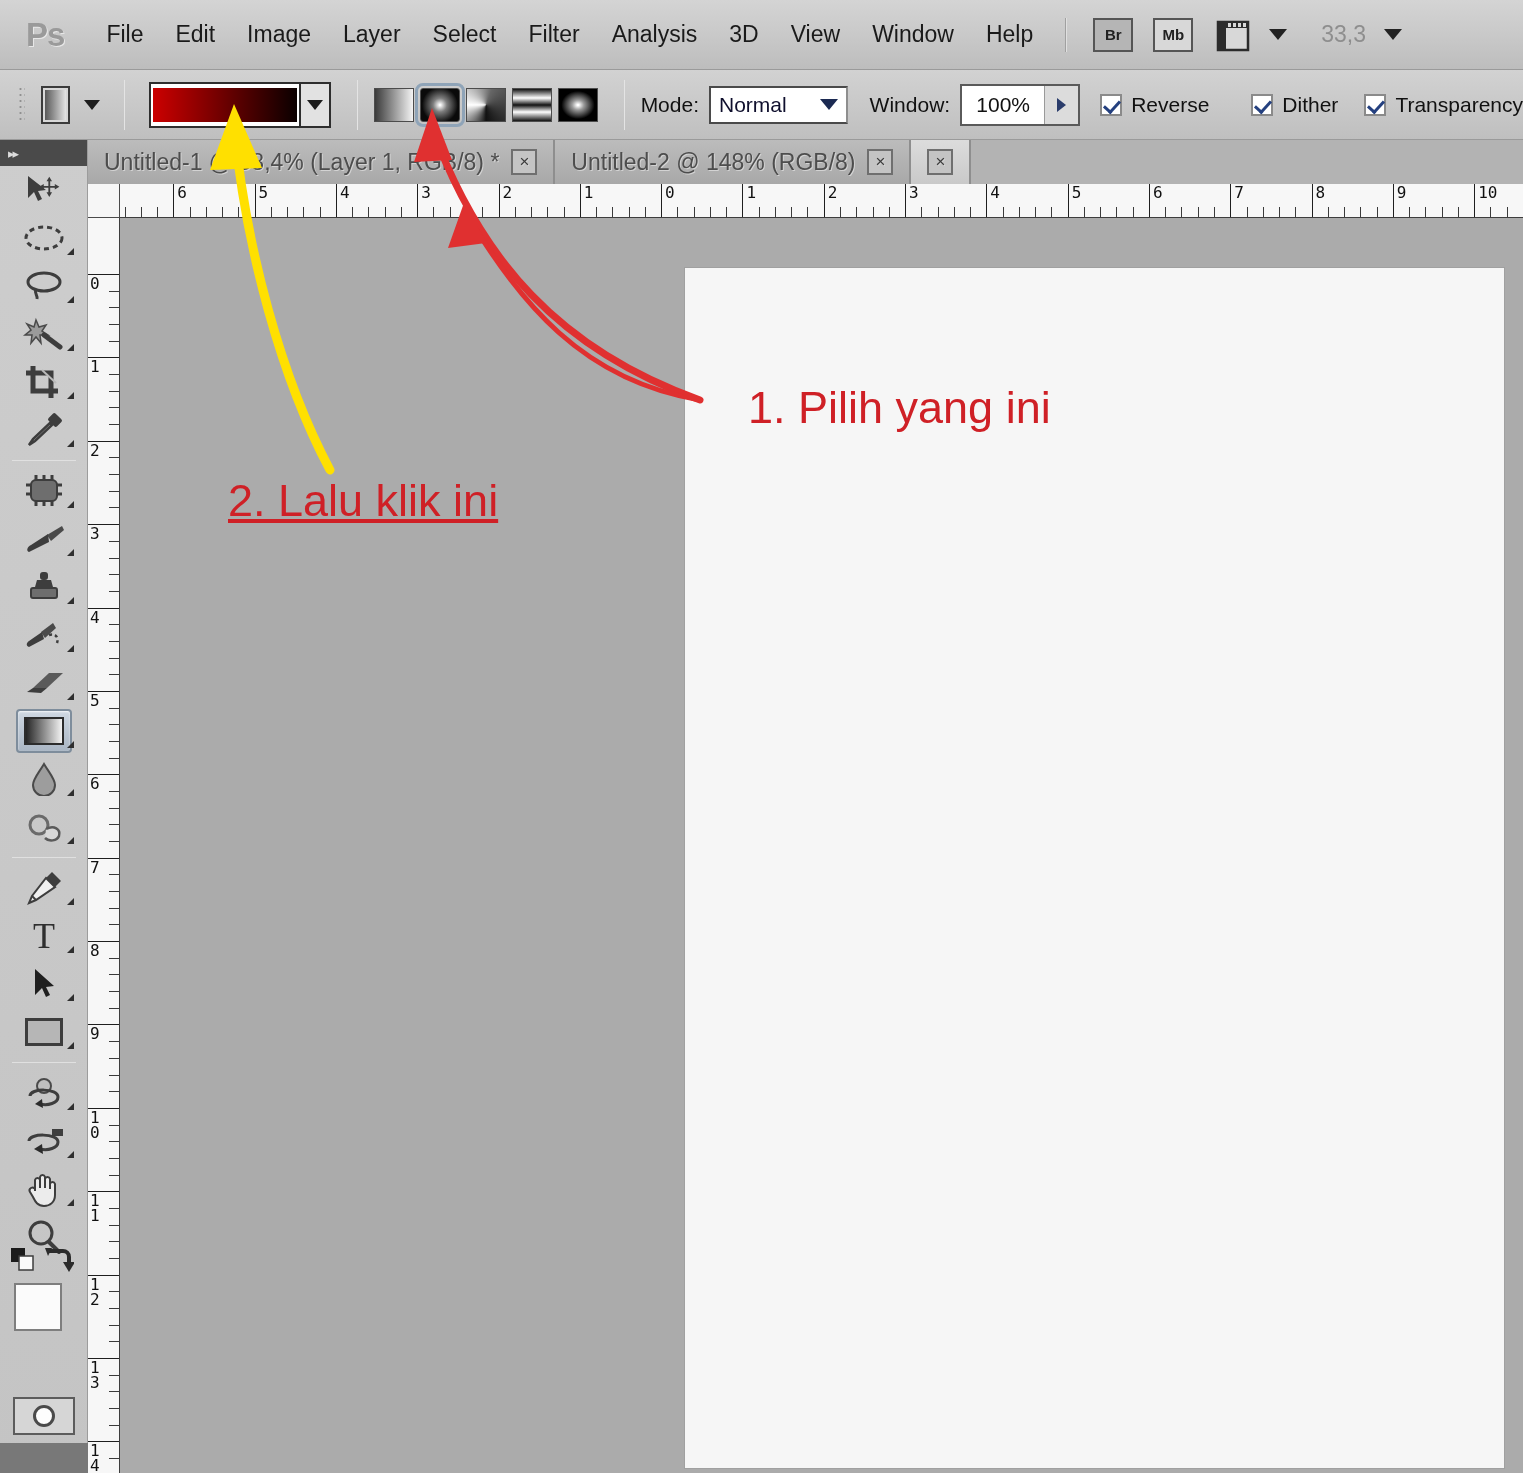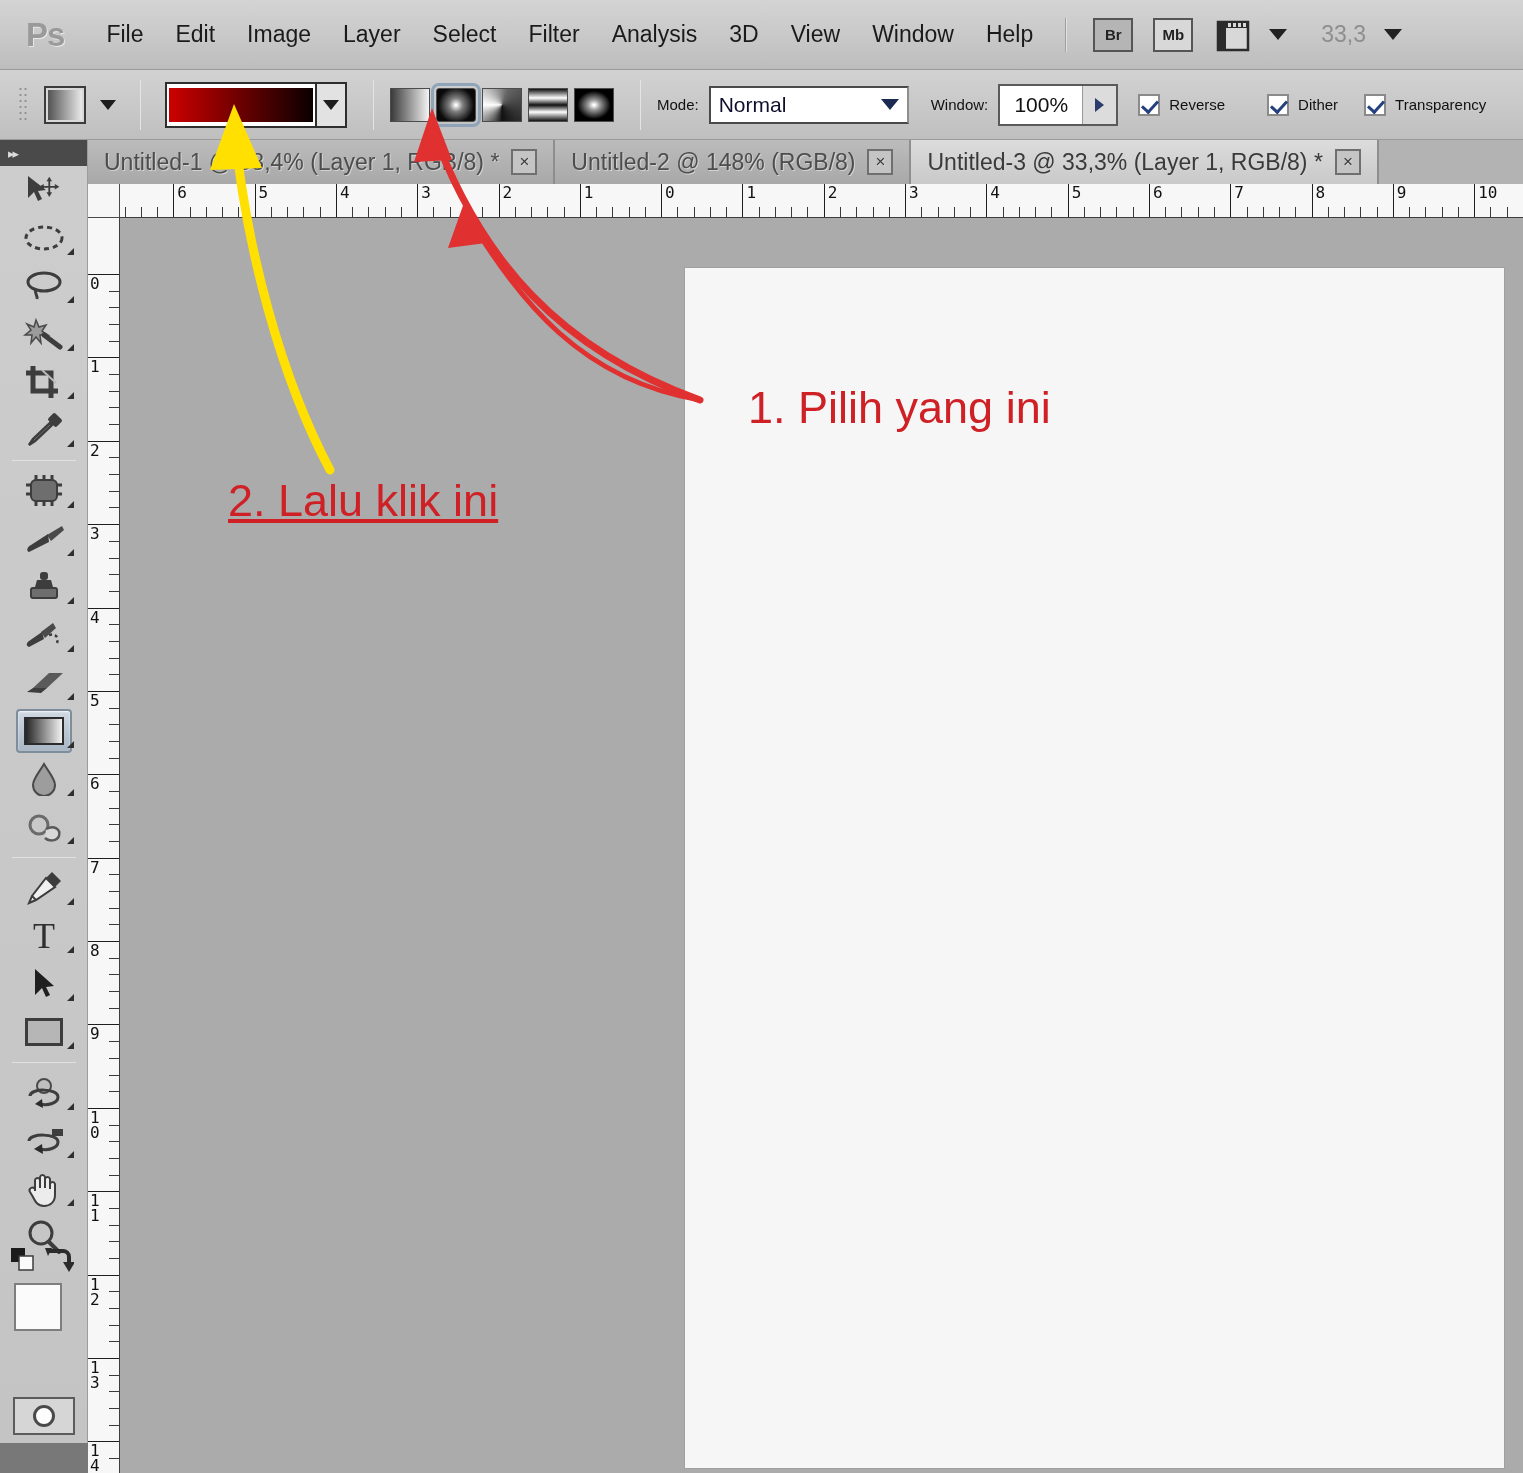--- a/index.html
+++ b/index.html
@@ -96,21 +96,21 @@
   .gtype.sel {
     outline: 3px solid #8fa4b8; outline-offset: 2px;
     border-radius: 3px;
   }
   .gt-linear { background: linear-gradient(to right, #3a3a3a, #f4f4f4); }
   .gt-radial { background: radial-gradient(circle at 50% 50%, #ffffff 2%, #7d7d7d 28%, #0a0a0a 72%); }
   .gt-angle  { background: conic-gradient(from 180deg at 50% 50%, #111 0deg, #fff 90deg, #666 200deg, #111 360deg); }
   .gt-reflect{ background: linear-gradient(to bottom, #111 0%, #fff 28%, #111 50%, #fff 72%, #111 100%); }
   .gt-diamond{ background: radial-gradient(ellipse at 50% 50%, #fff 3%, #9a9a9a 22%, #000 62%); }
 
-  .lbl { font-size: 15px; color: #111; margin-right: 10px; white-space: nowrap; }
+  .lbl { font-size: 21px; color: #111; margin-right: 10px; white-space: nowrap; }
   .mode-select {
     width: 200px; height: 38px; background: #fff;
     border: 2px solid #4a4a4a; border-right: 2px solid #8e8e8e;
     display: flex; align-items: center; padding: 0 8px;
     font-size: 21px; color: #0f0f2d;
   }
   .sel-caret {
     margin-left: auto; width: 0; height: 0;
     border-left: 9px solid transparent; border-right: 9px solid transparent;
     border-top: 11px solid #1b2a52;
@@ -383,21 +383,20 @@
   <div class="tabbar">
     <div class="tab">
       <span>Untitled-1 @ 58,4% (Layer 1, RGB/8) *</span>
       <span class="tab-close">×</span>
     </div>
     <div class="tab">
       <span>Untitled-2 @ 148% (RGB/8)</span>
       <span class="tab-close">×</span>
     </div>
     <div class="tab active">
-      <span>Untitled-3 @ 33,3% (Layer 1, RGB/8) *</span>
       <span class="tab-close">×</span>
     </div>
   </div>
 
   <div class="toolpanel">
     <div class="tp-header">
       <span class="tp-arrows">▸▸</span>
     </div>
 
     <div class="tool">

